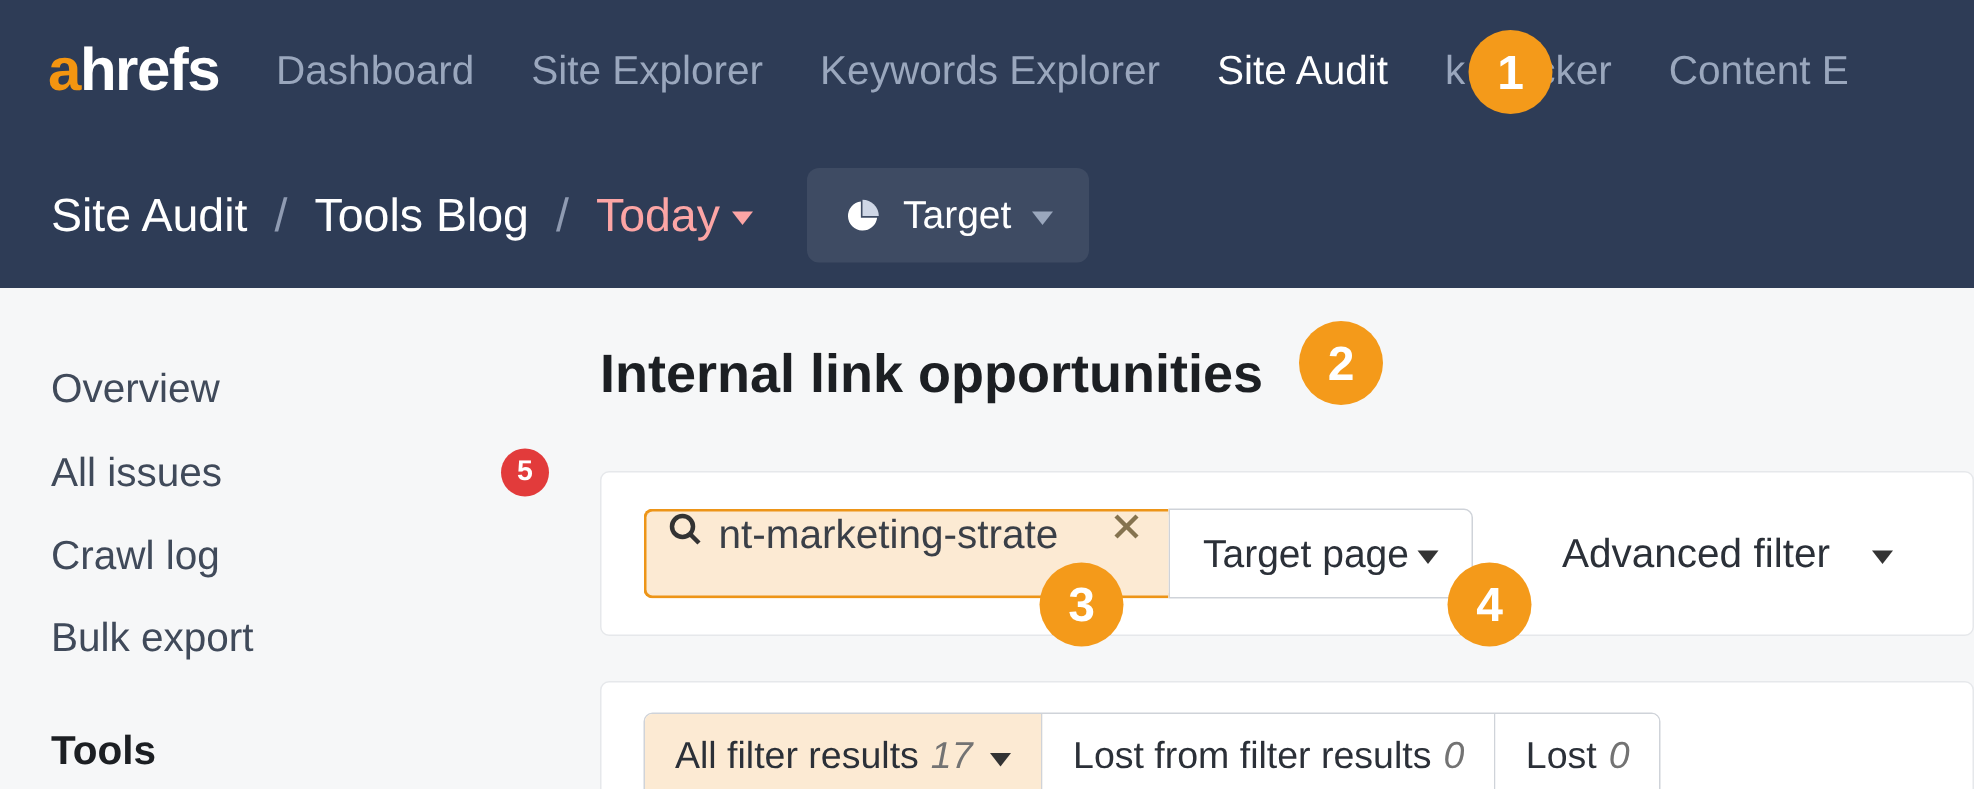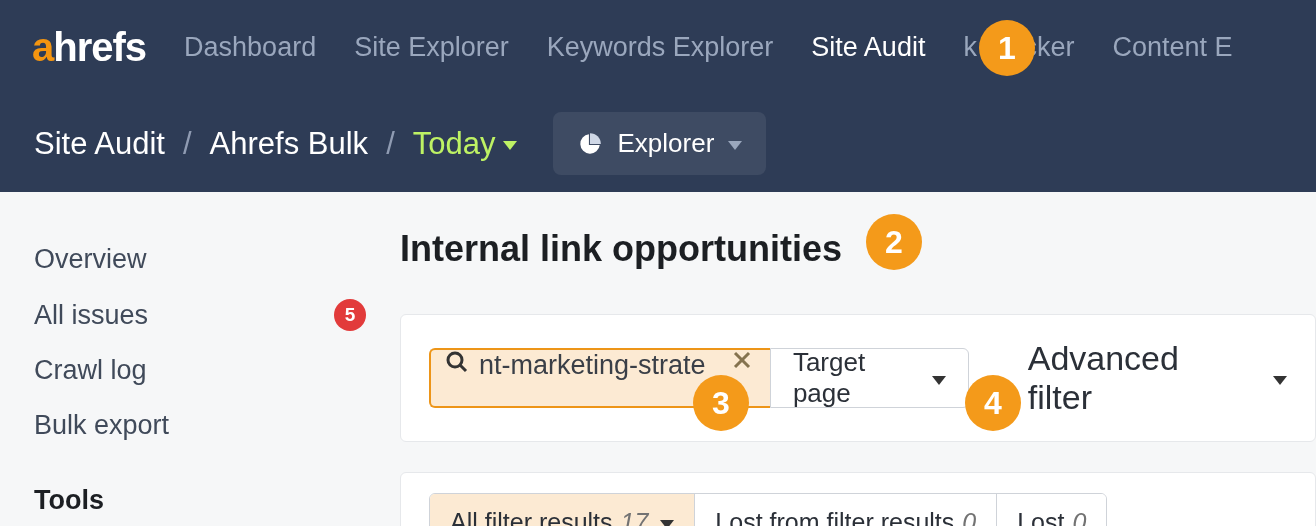--- a/index.html
+++ b/index.html
@@ -50,21 +50,21 @@
     color: #fff;
     font-size: 31px;
     font-weight: 400;
   }
   .bc-sep {
     color: #8f9bb2;
     font-size: 31px;
     margin: 0 4px;
   }
   .bc-dropdown {
-    color: #bef264;
+    color: #fca5a5;
     font-size: 31px;
     display: inline-flex;
     align-items: center;
     gap: 8px;
     cursor: pointer;
   }
   .caret-down {
     border-left: 7px solid transparent;
     border-right: 7px solid transparent;
     border-top: 9px solid currentColor;
@@ -186,21 +186,21 @@
     color: #2b3038;
     cursor: pointer;
     background:#fff;
     margin-left: -24px;
   }
   .target-drop .caret-down { border-top-color: #333; }
   .adv-filter {
     display: inline-flex;
     align-items: center;
     gap: 28px;
-    font-size: 34px;
+    font-size: 27px;
     color: #2b3038;
     cursor: pointer;
     margin-left: 35px;
   }
   .adv-filter .caret-down { border-top-color: #333; }
   .tabset {
     display: inline-flex;
     border: 1px solid #cfd3d9;
     border-radius: 6px;
     overflow: hidden;
@@ -253,32 +253,32 @@
     <div class="nav-link active rel">
       <span>Site Audit</span>
     </div>
     <div class="nav-link">k Tracker</div>
     <div class="nav-link">Content E</div>
     <div class="circle-annot" style="left:979px; top:20px;">1</div>
   </div>
   <div class="subbar">
     <span class="bc-item">Site Audit</span>
     <span class="bc-sep">/</span>
-    <span class="bc-item">Ahrefs Bulk</span>
+    <span class="bc-item">Tools Blog</span>
     <span class="bc-sep">/</span>
     <span class="bc-dropdown">
       <span>Today</span>
       <span class="caret-down"></span>
     </span>
     <div class="segment-btn">
       <svg class="icon-pie" viewBox="0 0 24 24" fill="#fff">
           <path d="M12 2v10h10A10 10 0 0 0 12 2z" fill="#cfd7e6"></path>
           <path d="M11 3a9 9 0 1 0 10 10H11V3z"></path>
         </svg>
-      <span>Explorer</span>
+      <span>Target</span>
       <span class="caret-down"></span>
     </div>
   </div>
 </div>
 
 <div class="content">
   <div class="sidebar">
     <div class="side-item">
       <span>Overview</span>
     </div>

